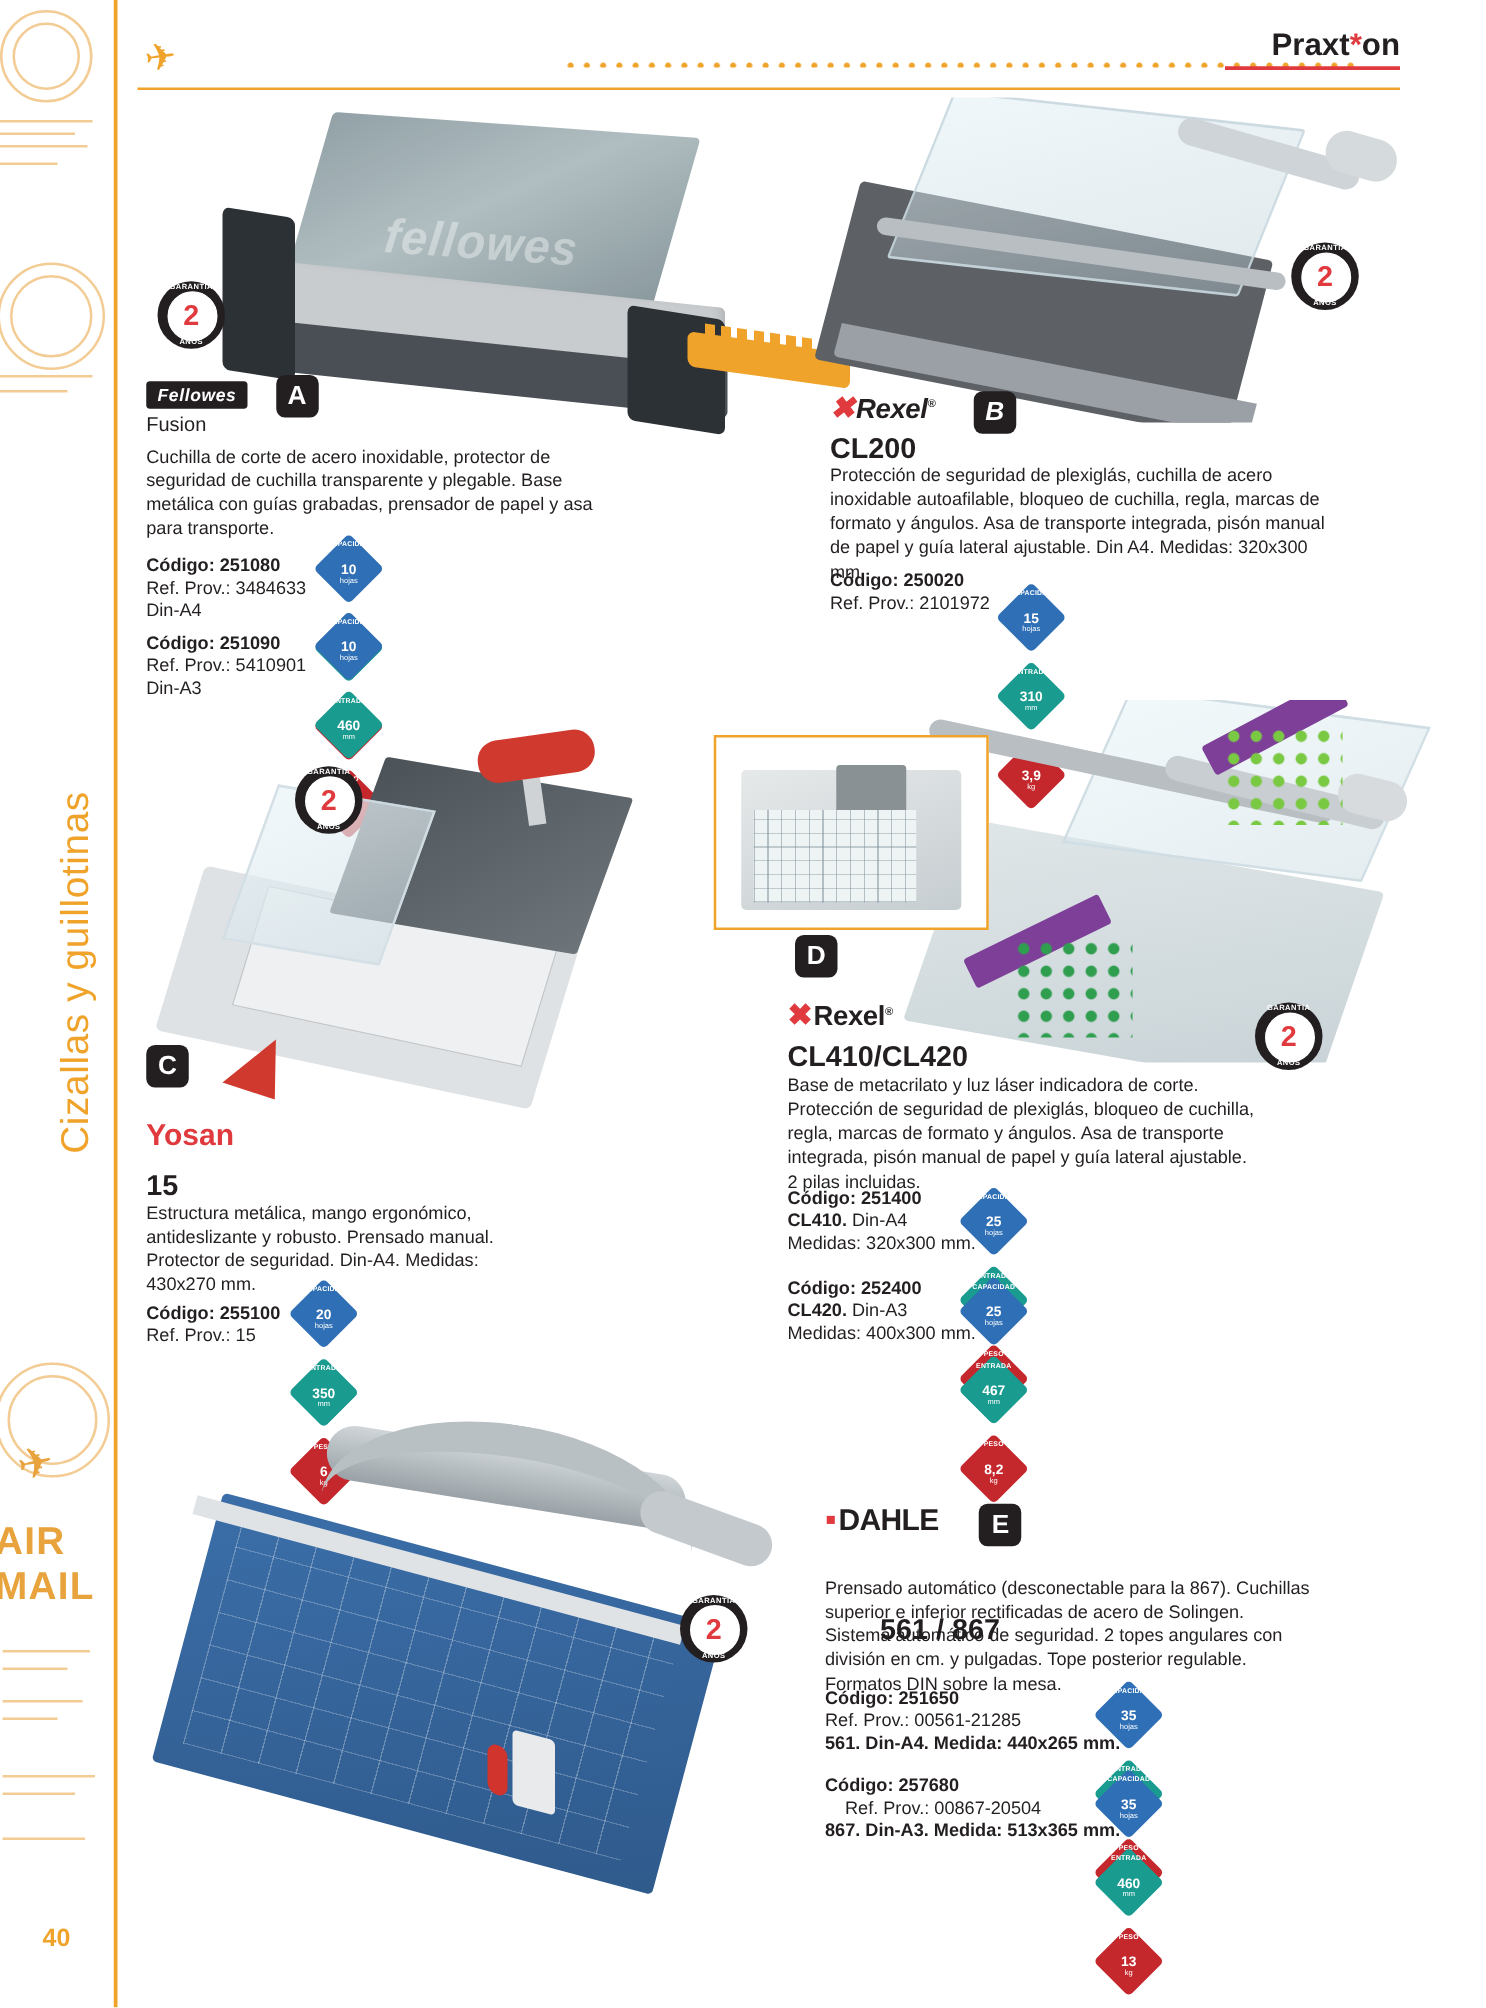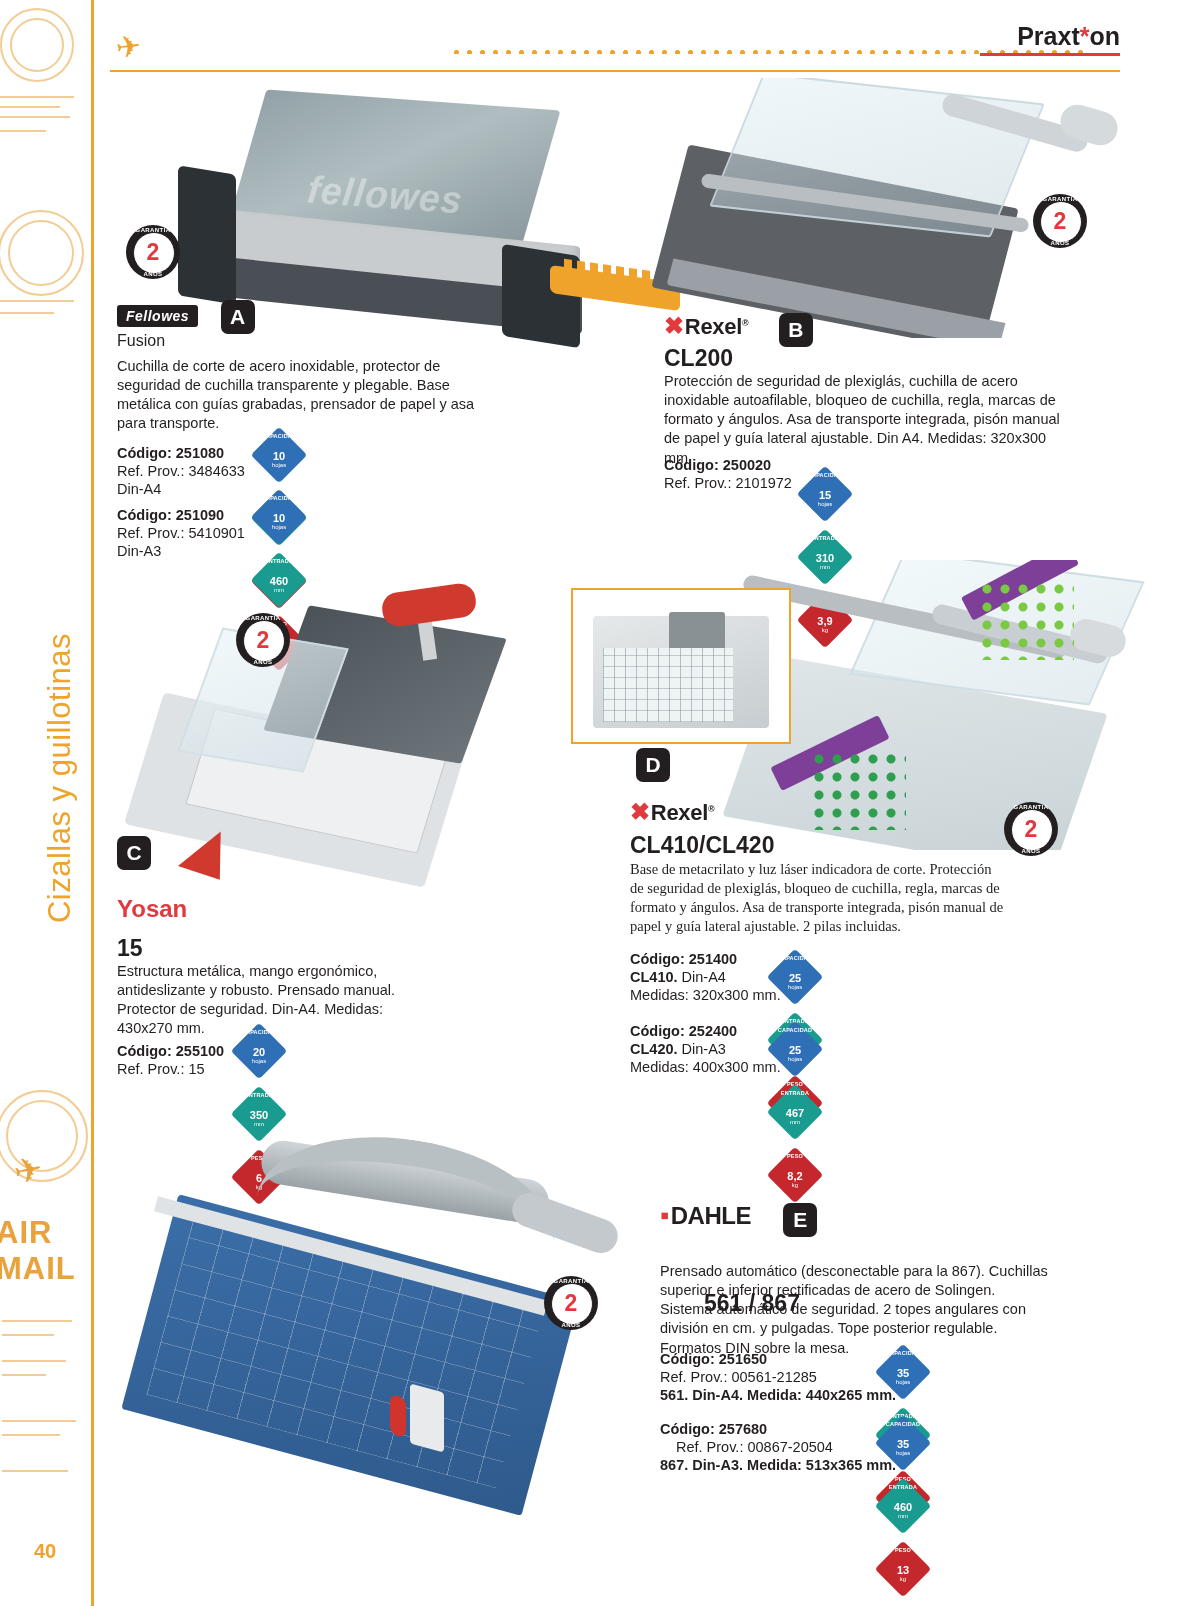--- a/index.html
+++ b/index.html
@@ -479,21 +479,21 @@
 </div>
 
 <div class="seal" style="left:1033px;top:194px;">
   <div class="disc"></div>
     <div class="inner"></div>
   <div class="txt-top">GARANTIA</div>
   <div class="num">2</div>
   <div class="txt-bot">AÑOS</div>
 </div>
 
-<div class="blk" style="left:664px;top:312px;">
+<div class="blk" style="left:664px;top:312px;font-style:italic;">
   <span class="logo-rexel"><span class="x">✖</span><span>Rexel</span><span class="reg">®</span></span>
   <span class="letter-badge" style="margin-left:26px;vertical-align:middle;">B</span>
 </div>
 <div class="blk prod-name" style="left:664px;top:345px;">CL200</div>
 <div class="blk prod-desc" style="left:664px;top:372px;width:400px;">Protección de seguridad de plexiglás, cuchilla de acero inoxidable autoafilable, bloqueo de cuchilla, regla, marcas de formato y ángulos. Asa de transporte integrada, pisón manual de papel y guía lateral ajustable. Din A4. Medidas: 320x300 mm.</div>
 
 <div class="blk code-line" style="left:664px;top:456px;">
   <b><span>Código:</span> <span>250020</span></b>
 </div>
 <div class="blk code-line" style="left:664px;top:474px;">
@@ -602,21 +602,21 @@
   <div class="txt-bot">AÑOS</div>
 </div>
 
 <div class="blk" style="left:636px;top:748px;">
   <span class="letter-badge">D</span>
 </div>
 <div class="blk" style="left:630px;top:798px;">
   <span class="logo-rexel"><span class="x">✖</span><span>Rexel</span><span class="reg">®</span></span>
 </div>
 <div class="blk prod-name" style="left:630px;top:832px;">CL410/CL420</div>
-<div class="blk prod-desc" style="left:630px;top:860px;width:378px;font-family:Liberation Serif, serif;">Base de metacrilato y luz láser indicadora de corte. Protección de seguridad de plexiglás, bloqueo de cuchilla, regla, marcas de formato y ángulos. Asa de transporte integrada, pisón manual de papel y guía lateral ajustable. 2 pilas incluidas.</div>
+<div class="blk prod-desc" style="left:630px;top:860px;width:378px;">Base de metacrilato y luz láser indicadora de corte. Protección de seguridad de plexiglás, bloqueo de cuchilla, regla, marcas de formato y ángulos. Asa de transporte integrada, pisón manual de papel y guía lateral ajustable. 2 pilas incluidas.</div>
 
 <div class="blk code-line" style="left:630px;top:950px;">
   <b><span>Código:</span> <span>251400</span></b>
 </div>
 <div class="blk code-line" style="left:630px;top:968px;">
   <b><span>CL410.</span></b> <span>Din-A4</span>
 </div>
 <div class="blk code-line" style="left:630px;top:986px;">Medidas: 320x300 mm.</div>
 
 <div class="specs" style="left:768px;top:950px;">

